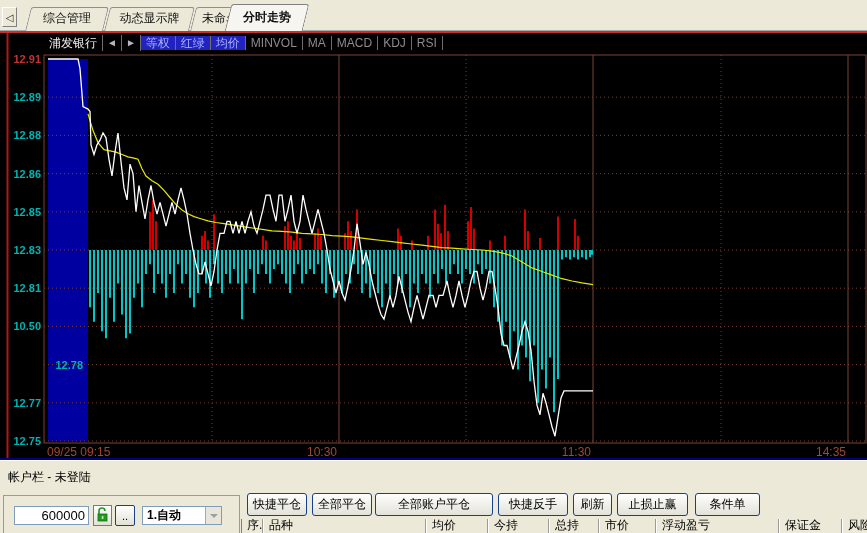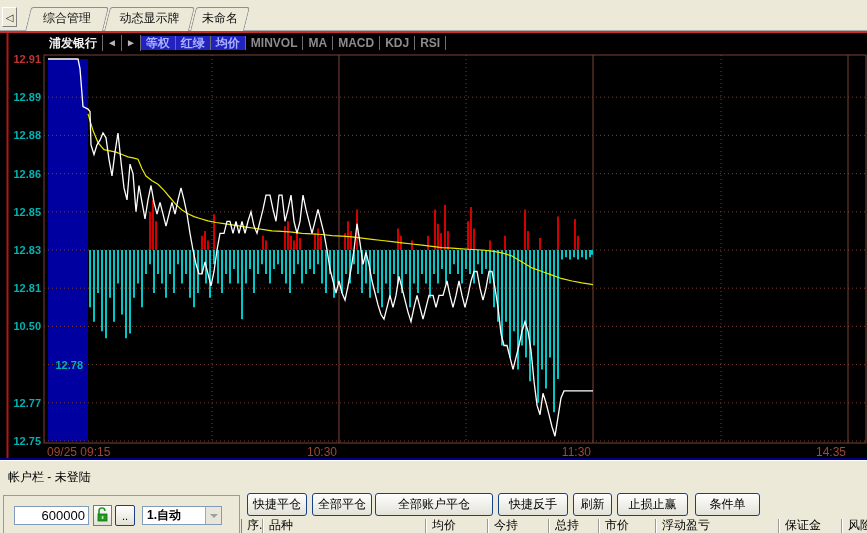--- a/index.html
+++ b/index.html
@@ -17,21 +17,21 @@
   .tab{position:absolute;top:7px;height:24px;}
   .tab::before{content:'';position:absolute;inset:0;background:#ECE9D8;
     border:1px solid #8E8E8E;border-bottom:none;transform:skewX(-14deg);border-radius:3px 3px 0 0;}
   .tab .lbl{position:relative;display:block;text-align:center;line-height:23px;color:#111;white-space:nowrap;}
   .tab.active{top:4px;height:27px;}
   .tab.active::before{background:#F6F5F0;border-color:#7f7f7f;}
   .tab.active .lbl{font-weight:bold;line-height:26px;}
   .red-line{position:absolute;left:0;top:31px;width:867px;height:2px;background:#C63030;}
   
   .chart-panel{position:absolute;left:0;top:33px;width:867px;height:425px;background:#000;}
-  .chart-toolbar{position:absolute;left:44px;top:2px;height:16px;display:flex;align-items:stretch;color:#E8E8E8;font-weight:bold;}
+  .chart-toolbar{position:absolute;left:44px;top:2px;height:16px;display:flex;align-items:stretch;color:#E8E8E8;}
   .ct-item{padding:0 5px;line-height:16px;border-right:1px solid #6e6e6e;white-space:nowrap;}
   .ct-stock{color:#F0F0F0;}
   .ct-nav{color:#B8B8B8;padding:0 4px;font-size:10px;}
   .ct-ind{color:#8C8C8C;}
   .ct-ind.active{background:#2222BE;color:#A9B2FF;}
   .axis-label{position:absolute;width:40px;text-align:right;font-size:11px;font-weight:bold;letter-spacing:0;}
   .time-label{position:absolute;top:412px;font-size:12px;color:#9C4A33;white-space:nowrap;}
   #chart-svg{position:absolute;left:0;top:0;}
   
   .split-navy{position:absolute;left:0;top:458px;width:867px;height:2px;background:#000080;}
@@ -79,20 +79,23 @@
   <div class="tabbar">
     <button class="back-btn">◁</button>
     <div class="tab" style="left:28px;width:78px;z-index:1">
       <span class="lbl">综合管理</span>
       </div>
     <div class="tab" style="left:107px;width:85px;z-index:2">
       <span class="lbl">动态显示牌</span>
       </div>
     <div class="tab" style="left:193px;width:54px;z-index:3">
       <span class="lbl">未命名</span>
+      </div>
+    <div class="tab active" style="left:228px;width:78px;z-index:5">
+      <span class="lbl">分时走势</span>
       </div>
   </div>
   <div class="red-line"></div>
 
   <div class="chart-panel">
     <svg id="chart-svg" width="867" height="425" viewBox="0 0 867 425">
         <rect x="6.5" y="0" width="2" height="425" fill="#B01818"></rect>
         <rect x="48" y="26" width="40" height="382" fill="#0000A0"></rect>
         <line x1="44" y1="64.19999999999999" x2="866" y2="64.19999999999999" stroke="#7A3A2A" stroke-width="1" stroke-dasharray="1 3"></line>
         <line x1="44" y1="102.39999999999998" x2="866" y2="102.39999999999998" stroke="#7A3A2A" stroke-width="1" stroke-dasharray="1 3"></line>

